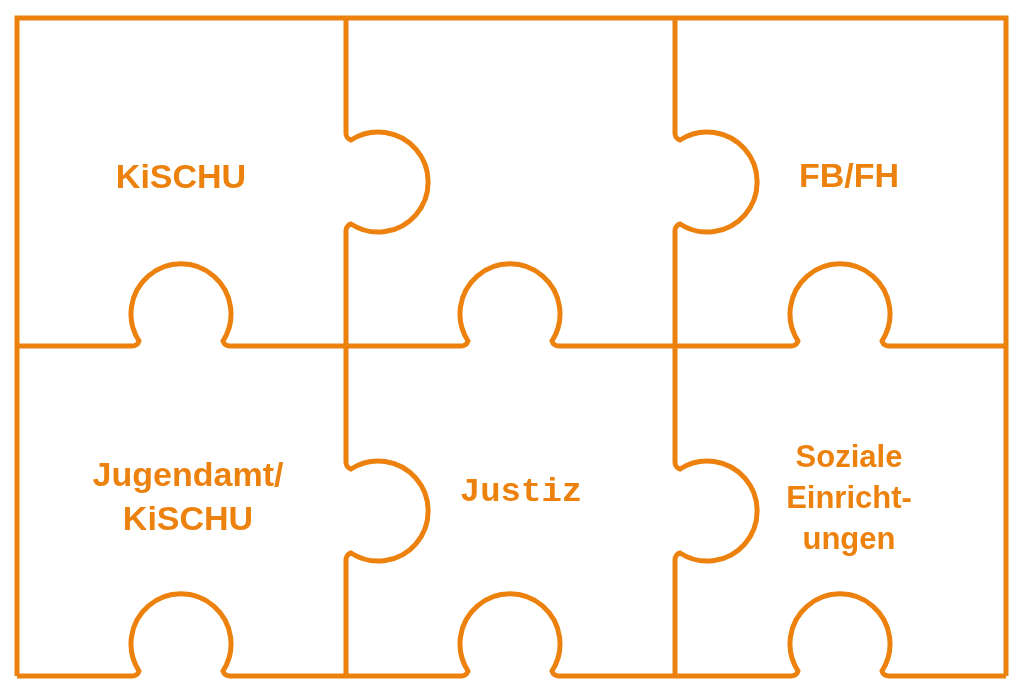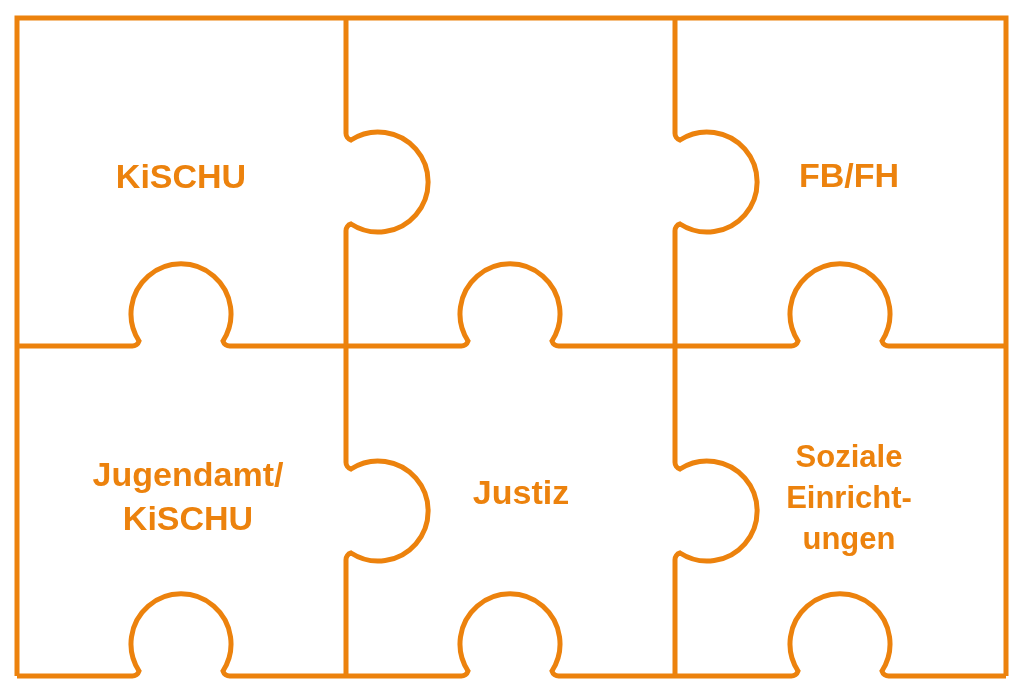--- a/index.html
+++ b/index.html
@@ -77,19 +77,19 @@
   </svg>
 
   <div class="piece-label" style="left:181px; top:176px;">KiSCHU</div>
 
 
   <div class="piece-label" style="left:849px; top:175px;">FB/FH</div>
 
   <div class="piece-label" style="left:188px; top:496px;">Jugendamt/
 KiSCHU</div>
 
-  <div class="piece-label" style="left:521px; top:492px;">Justiz</div>
+  <div class="piece-label" style="left:521px; top:492px;font-family:Liberation Mono, monospace;">Justiz</div>
 
   <div class="piece-label small" style="left:849px; top:497px;text-align:center;">Soziale
 Einricht-
 ungen</div>
 
 </div>
 
 </body></html>

